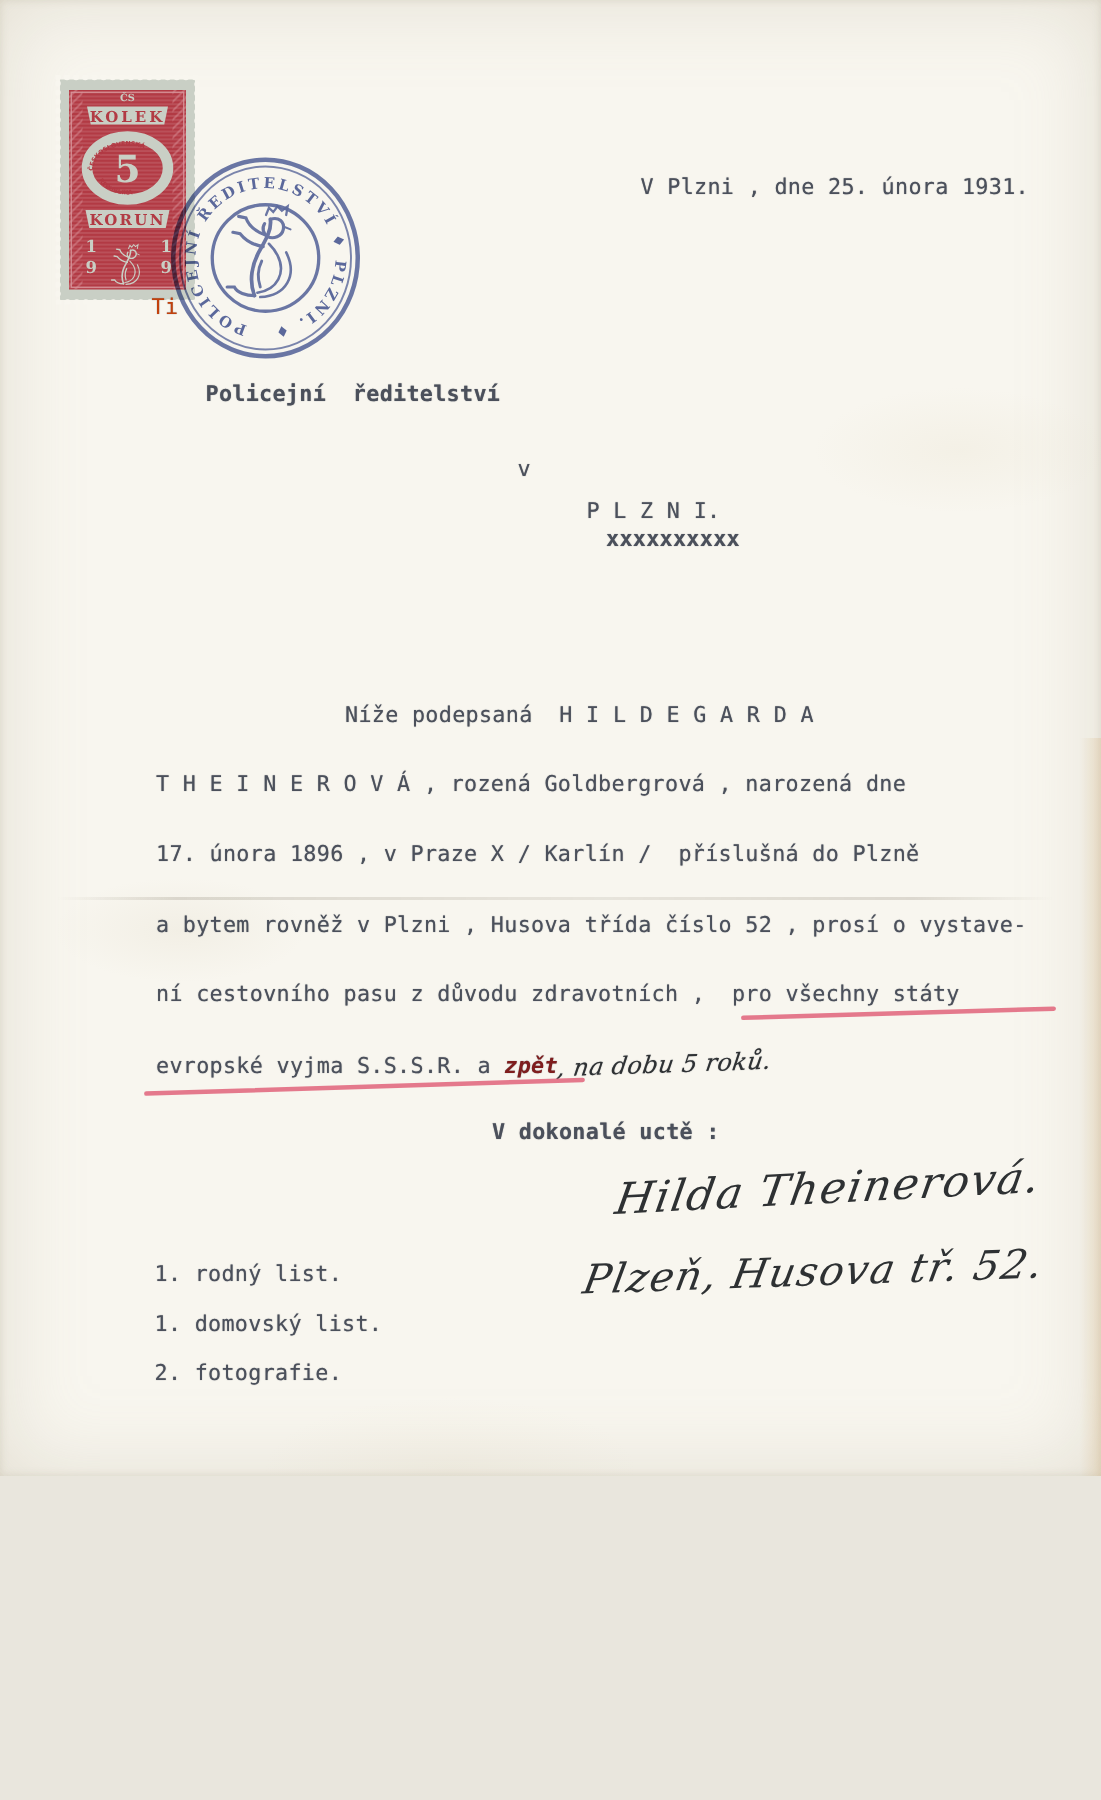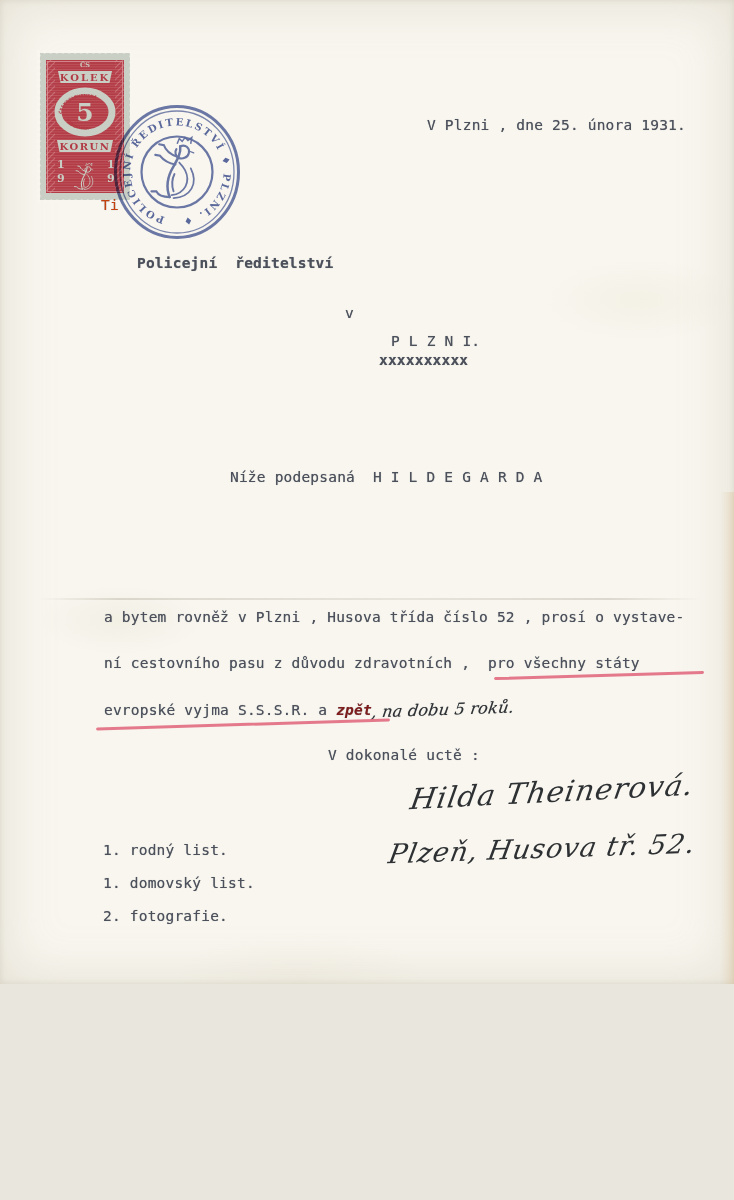--- a/index.html
+++ b/index.html
@@ -114,33 +114,35 @@
     <g color="#4f5f9e" transform="translate(4,3) scale(0.96)" opacity=".9">
       <use href="#lionshape"></use>
     </g>
   </svg>
 
   <div class="typed" style="left:383px;top:116px;margin-left:44px;">V Plzni , dne 25. února 1931.</div>
 
   <div class="typed" style="left:137px;top:254px;font-weight:bold;">Policejní  ředitelství</div>
   <div class="typed" style="left:345px;top:304px;">v</div>
   <div class="typed" style="left:391px;top:332px;">P L Z N I.</div>
-  <div class="typed typed-b" style="left:379px;top:351px;">xxxxxxxxxx</div>
+  <div class="typed typed-b" style="left:404px;top:351px;">xxxxxxxxxx</div>
 
   <div class="typed" style="left:230px;top:468px;">Níže podepsaná  H I L D E G A R D A</div>
+  <div class="typed" style="left:104px;top:514px;">T H E I N E R O V Á , rozená Goldbergrová , narozená dne</div>
+  <div class="typed" style="left:104px;top:561px;">17. února 1896 , v Praze X / Karlín /  příslušná do Plzně</div>
   <div class="typed" style="left:104px;top:608px;">a bytem rovněž v Plzni , Husova třída číslo 52 , prosí o vystave-</div>
   <div class="typed" style="left:104px;top:654px;"><span>ní cestovního pasu z důvodu zdravotních ,  </span><span>pro všechny státy</span></div>
   <div class="typed" style="left:104px;top:700px;"><span>evropské vyjma S.S.S.R. a </span><span class="typed-b" style="color:#7f1d1d;font-style:italic;">zpět</span><span class="hand-inline">, na dobu 5 roků.</span></div>
 
   <div class="redline" style="left:494px;top:674px;width:210px;background:#e0637a;transform:rotate(-1.7deg);"></div>
   <div class="redline" style="left:96px;top:723px;width:294px;background:#e0637a;transform:rotate(-1.8deg);"></div>
 
   <div class="crease"></div>
 
-  <div class="typed" style="left:328px;top:746px;">V dokonalé uctě :</div>
+  <div class="typed" style="left:328px;top:746px;font-weight:bold;">V dokonalé uctě :</div>
   <div class="hand sig-name" style="left:412px;top:775px;">Hilda Theinerová.</div>
   <div class="hand sig-addr" style="left:390px;top:833px;">Plzeň, Husova tř. 52.</div>
 
   <div class="typed" style="left:103px;top:841px;">1. rodný list.</div>
   <div class="typed" style="left:103px;top:874px;">1. domovský list.</div>
   <div class="typed" style="left:103px;top:907px;">2. fotografie.</div>
 
 </div>
 
 </body></html>

